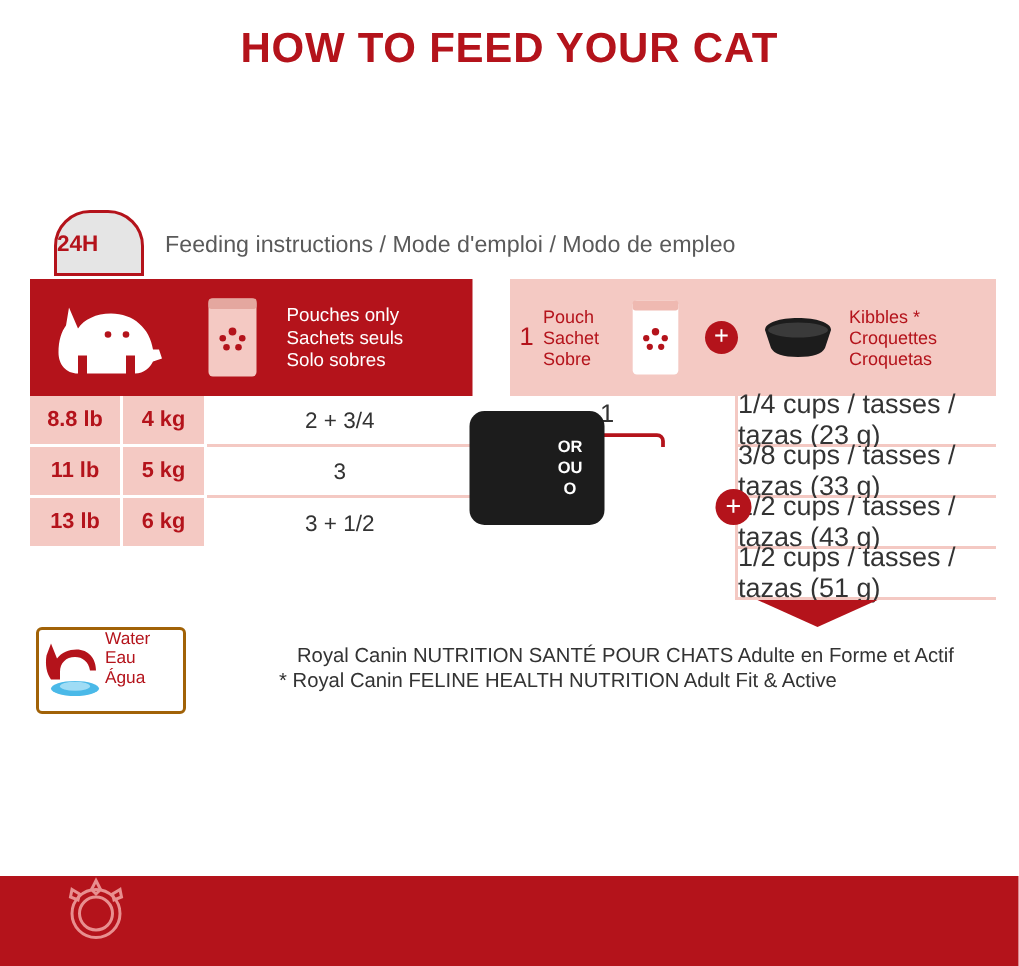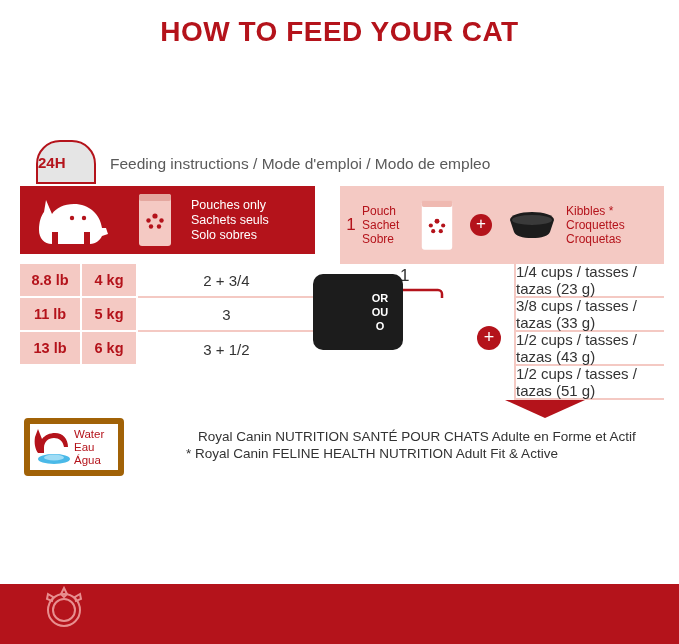--- a/index.html
+++ b/index.html
@@ -71,21 +71,21 @@
   .leftblock {
     position: absolute;
     left: 0;
     top: 0;
     width: 295px;
     height: 214px;
   }
   .head-left {
     position: absolute;
     left: 0; top: 0;
-    width: 295px; height: 68px;
+    width: 295px; height: 78px;
     background: #b4131b;
     display: flex;
     align-items: center;
   }
   .cat-icon {
     width: 105px;
     display: flex;
     align-items: center;
     justify-content: center;
   }
@@ -217,28 +217,27 @@
   }
   .rr-left {
     width: 150px;
     background: #ffffff;
     position: relative;
   }
   .rr-cups {
     flex: 1;
     background: #ffffff;
     color: #333333;
-    font-size: 15px;
+    font-size: 18px;
     display: flex;
     align-items: center;
     justify-content: center;
     border-bottom: 2px solid #f4c9c3;
     border-left: 2px solid #f4c9c3;
     box-sizing: border-box;
-    margin-left: 24px;
   }
   .rrow:last-child .rr-cups { border-bottom: none; }
 
   .big-one {
     position: absolute;
     left: 60px; top: 2px;
     font-size: 17px;
     color: #333;
   }
   .pouch-big {
@@ -271,25 +270,24 @@
     border-top: 18px solid #b4131b;
   }
 
   
   .waterbox {
     position: absolute;
     left: 24px;
     top: 418px;
     width: 100px;
     height: 58px;
-    border: 6px solid #a16207;
+    border: 2px solid #a16207;
     border-radius: 4px;
     box-sizing: border-box;
     display: flex;
-    align-items: center;
   }
   .water-icon { width: 44px; display:flex; align-items:center; justify-content:center;}
   .water-text {
     font-size: 11.5px;
     line-height: 13px;
     color: #b4131b;
   }
 
   
   .footnote {

